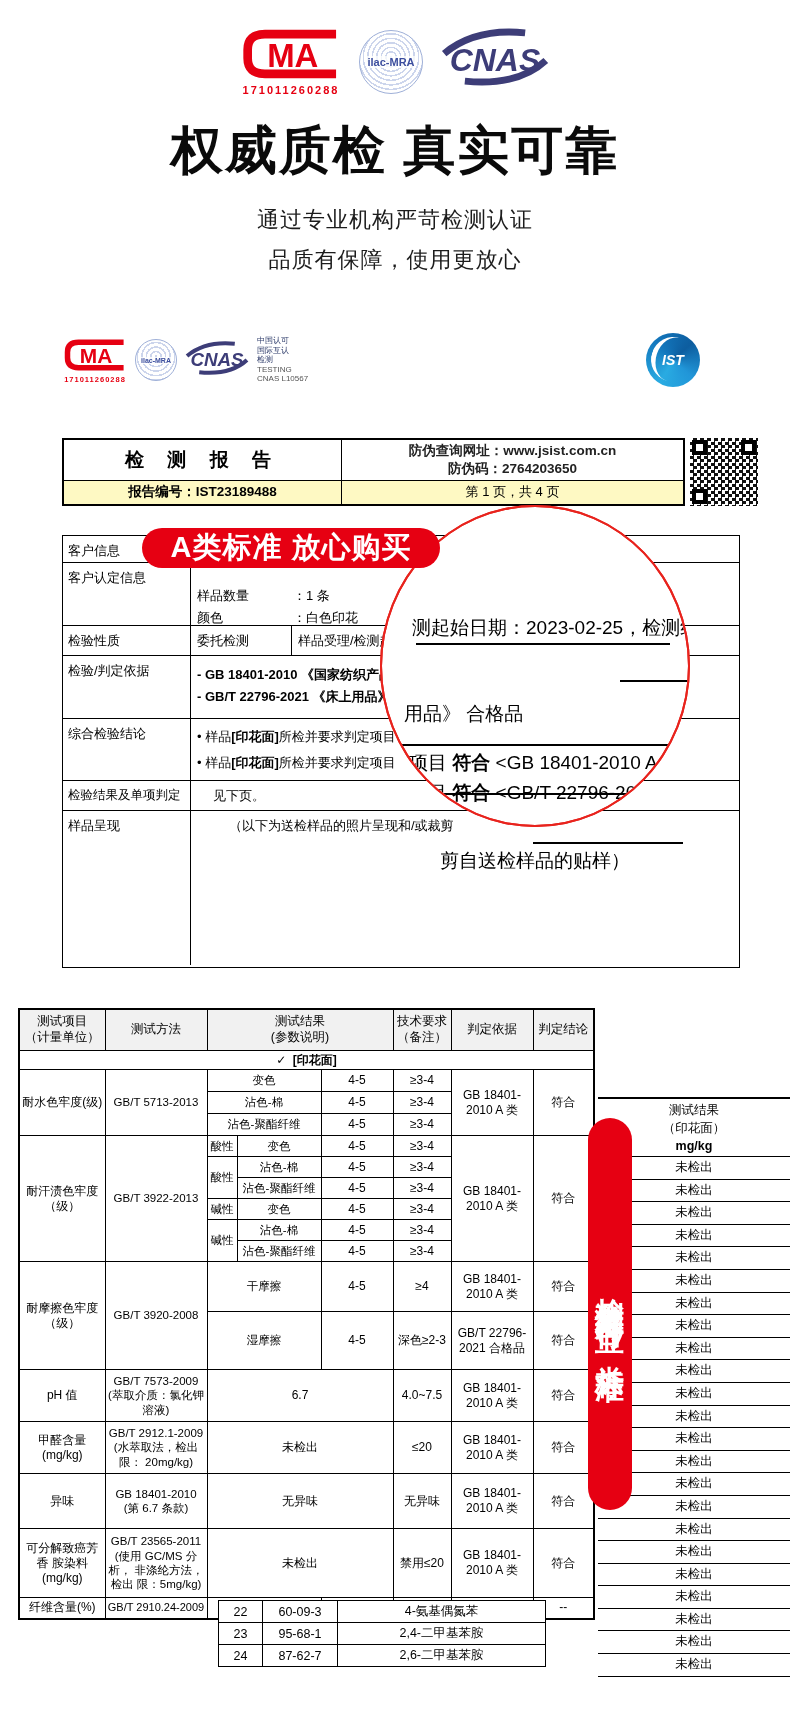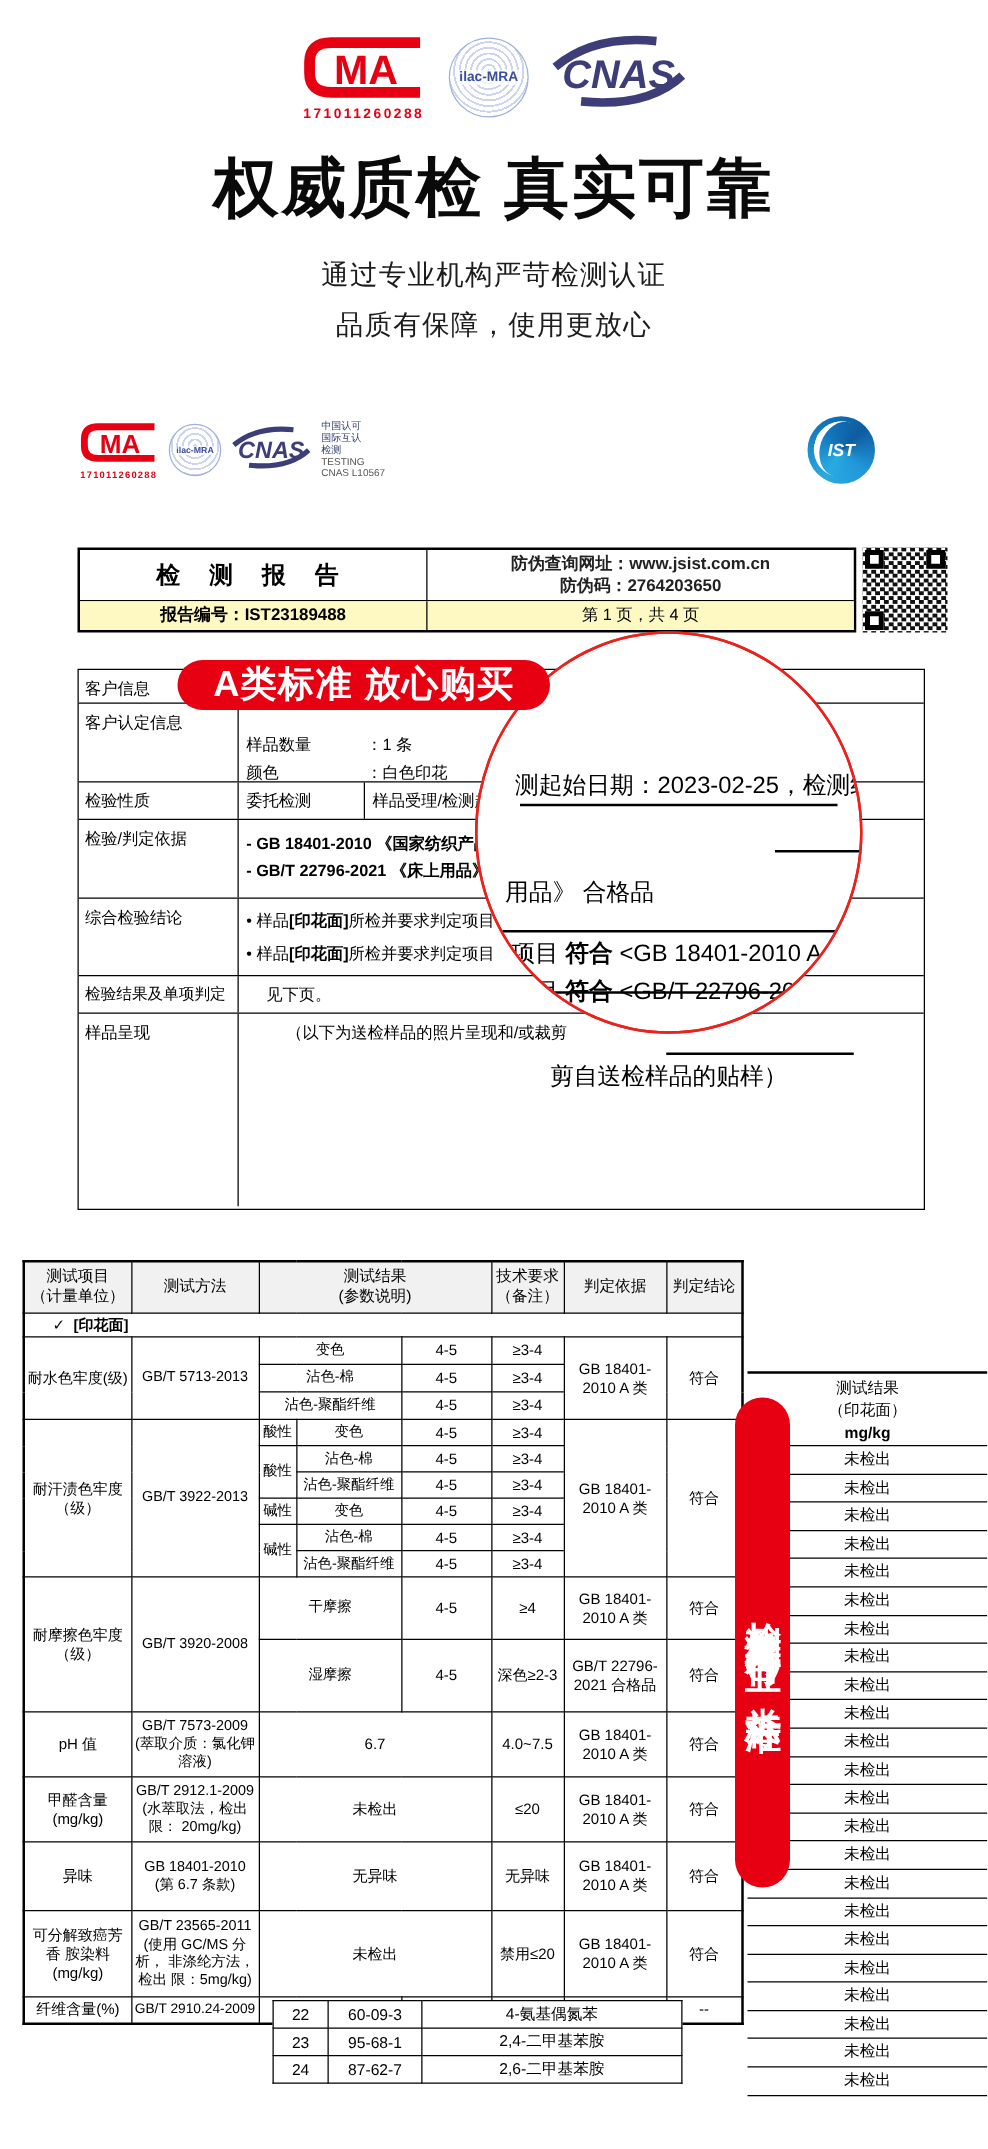--- a/index.html
+++ b/index.html
@@ -85,21 +85,21 @@
   .hline6{position:absolute;left:533px;top:842px;width:150px;height:1.5px;background:#000;z-index:22;}
 
   
   .photo{position:absolute;left:400px;top:807px;width:120px;height:158px;z-index:20;}
 
   
   .main-table{position:absolute;left:18px;top:1008px;width:575px;border-collapse:collapse;table-layout:fixed;
               font-size:12px;text-align:center;border:2px solid #000;background:#fff;}
   .main-table td,.main-table th{border:1px solid #000;padding:0 2px;vertical-align:middle;line-height:1.25;font-weight:normal;}
   .main-table thead th{background:#f1f1f1;height:40px;font-size:12.5px;}
-  .sec-row td{height:18px;text-align:left;font-weight:bold;padding-left:22px;}
+  .sec-row td{height:18px;text-align:center;font-weight:bold;padding-left:2px;}
   .h22{height:22px;} .h21{height:21px;} .hdry{height:50px;} .hwet{height:58px;}
   .hph{height:52px;} .hfa{height:52px;} .hod{height:55px;} .ham{height:69px;} .hfb{height:21px;}
   .meth{font-size:11.5px;} .meth-s{font-size:11px;white-space:nowrap;}
   .param{font-size:11.5px;white-space:nowrap;}
   .cond{font-size:11.5px;word-break:break-all;line-height:1.1;padding:0 1px;}
 
   
   .amine-table{position:absolute;left:218px;top:1600px;width:327px;border-collapse:collapse;table-layout:fixed;
                font-size:12.5px;text-align:center;background:#fff;}
   .amine-table td{border:1px solid #000;height:21px;padding:0 2px;}

